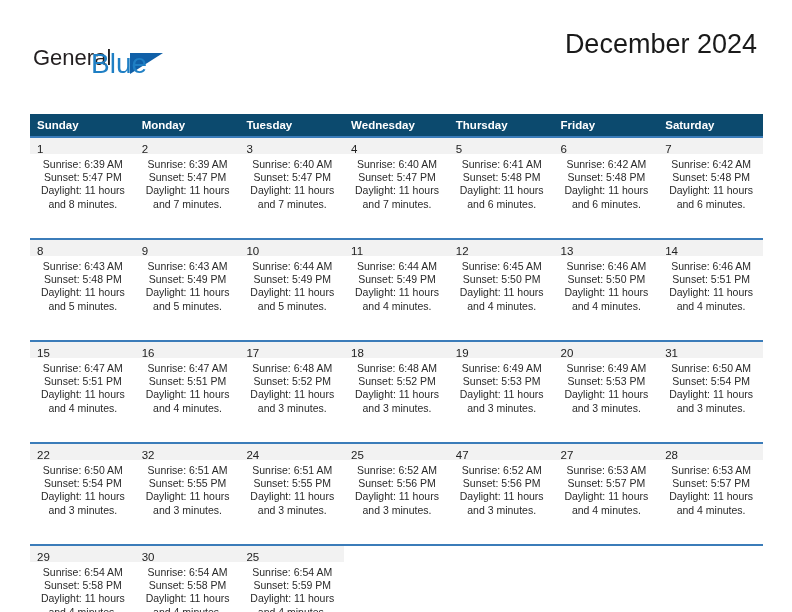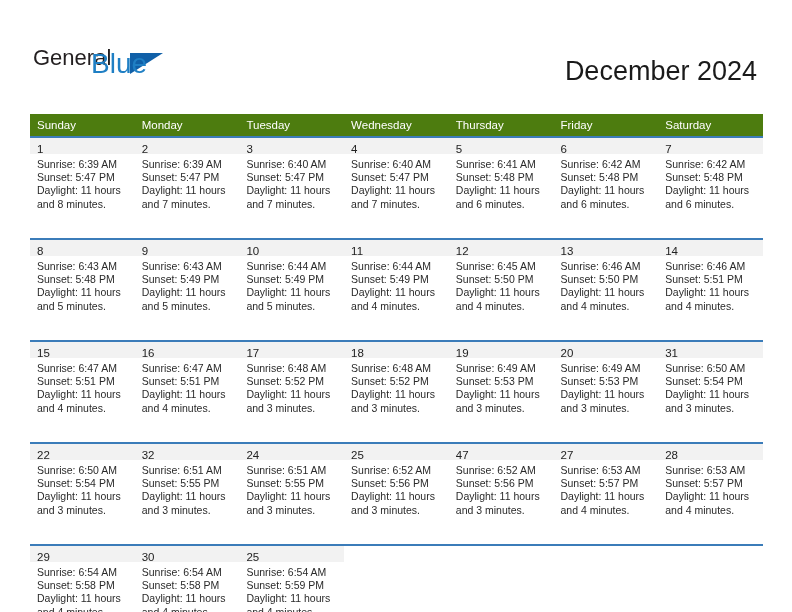--- a/index.html
+++ b/index.html
@@ -62,21 +62,21 @@
     top: 7px;
     width: 0;
     height: 0;
     border-left: 33px solid #1060a8;
     border-bottom: 21px solid transparent;
   }
 
   .title-block {
     position: absolute;
     right: 35px;
-    top: 44px;
+    top: 17px;
     text-align: right;
   }
   .cal-title {
     font-size: 27px;
     color: #1a1a1a;
     line-height: 34px;
     white-space: nowrap;
     font-weight: normal;
   }
   .cal-subtitle {
@@ -92,24 +92,24 @@
     position: absolute;
     left: 30px;
     top: 104px;
     width: 733px;
     border-collapse: collapse;
     table-layout: fixed;
   }
   .calendar col { width: 104.71px; }
 
   thead th {
-    background: #4d7c0f;
+    background: #0c4a6e;
     color: #ffffff;
     font-size: 11.5px;
-    font-weight: normal;
+    font-weight: bold;
     text-align: left;
     padding: 5px 0 5px 7px;
     height: 11px;
     border: none;
   }
 
   tbody td {
     vertical-align: top;
     padding: 0;
     border: none;
@@ -139,20 +139,21 @@
   .daynum {
     font-size: 11.5px;
     color: #222222;
     line-height: 14px;
   }
   .details {
     padding: 4px 6px 0 7px;
     font-size: 10.5px;
     line-height: 13.2px;
     color: #2a2a2a;
+    text-align: center;
   }
   .details div { white-space: nowrap; }
 
   .empty .cell-inner { height: 89px; }
 </style>
 </head>
 <body>
 
 <div class="page">
 

